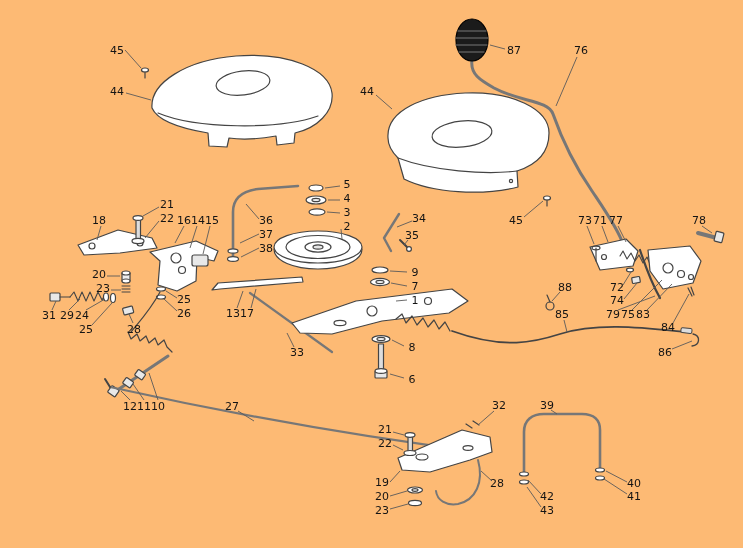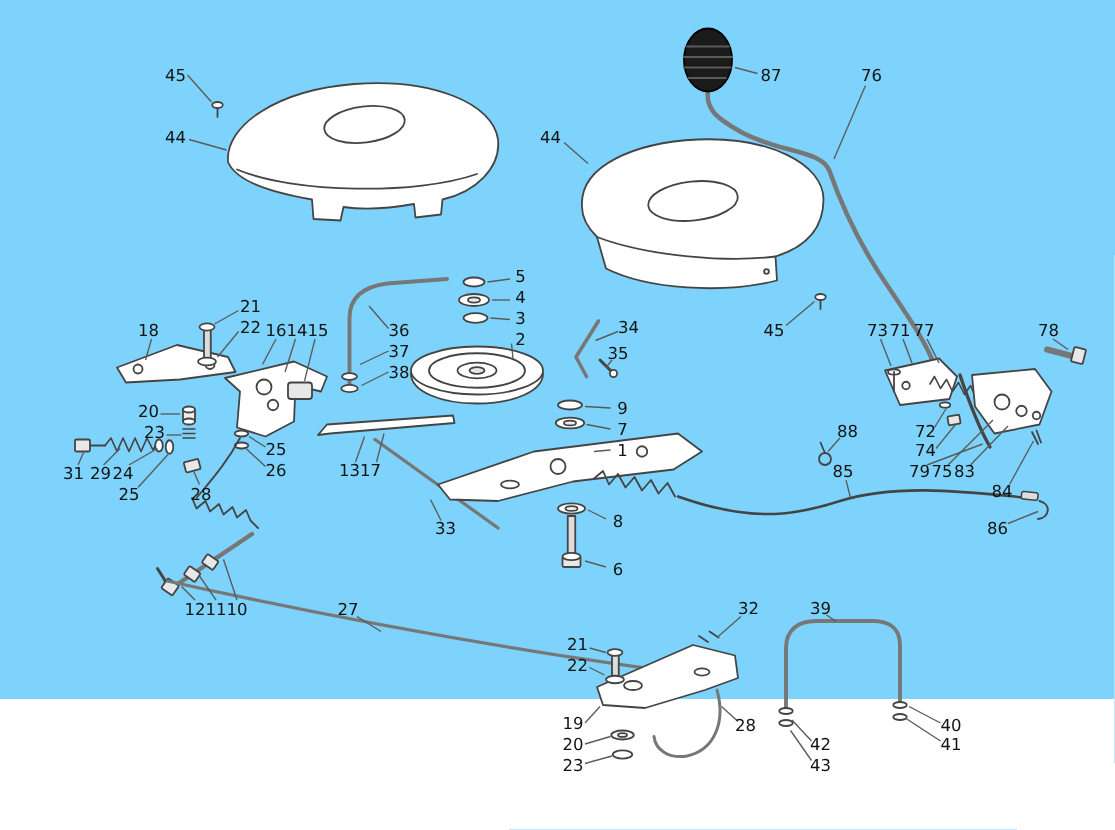--- a/index.html
+++ b/index.html
@@ -1,17 +1,17 @@
 <!DOCTYPE html>
 <html><head>
 <meta charset="utf-8">
 <style>
   html,body{margin:0;padding:0;}
   body{width:743px;height:553px;background:#ffffff;overflow:hidden;}
-  .stage{position:relative;width:743px;height:466px;background:#7dd3fc;}
+  .stage{position:relative;width:743px;height:548px;background:#fdba74;}
   svg{display:block;}
   .parts{stroke:#444;stroke-width:1.2;fill:#fff;stroke-linejoin:round;stroke-linecap:round;}
   #callouts text{font:11px "DejaVu Sans", sans-serif;fill:#141414;text-anchor:middle;dominant-baseline:middle;}
   #callouts line{stroke:#5a5a5a;stroke-width:0.9;}
 </style>
 </head>
 <body>
 
 <div class="stage">
 <svg viewBox="0 0 743 553" width="743" height="553" xmlns="http://www.w3.org/2000/svg">

